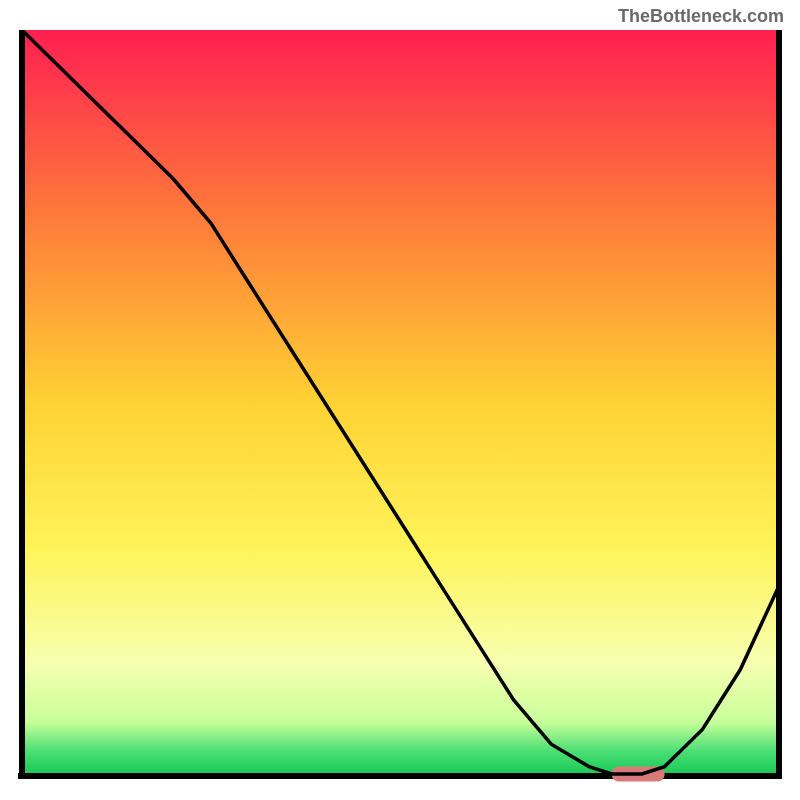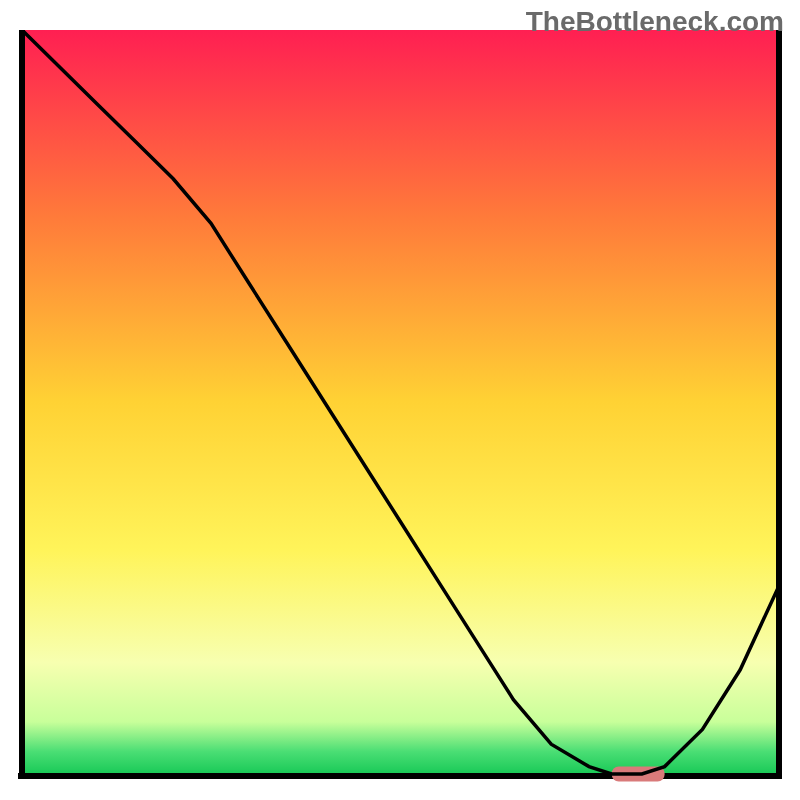--- a/index.html
+++ b/index.html
@@ -8,21 +8,21 @@
     background: #ffffff;
     width: 800px;
     height: 800px;
     position: relative;
     font-family: Arial, sans-serif;
   }
   .watermark {
     position: absolute;
     top: 6px;
     right: 16px;
-    font-size: 28px;
+    font-size: 18px;
     font-weight: bold;
     color: #6a6a6a;
     z-index: 10;
   }
   .chart-container {
     position: absolute;
     top: 30px;
     left: 18px;
     width: 764px;
     height: 752px;

